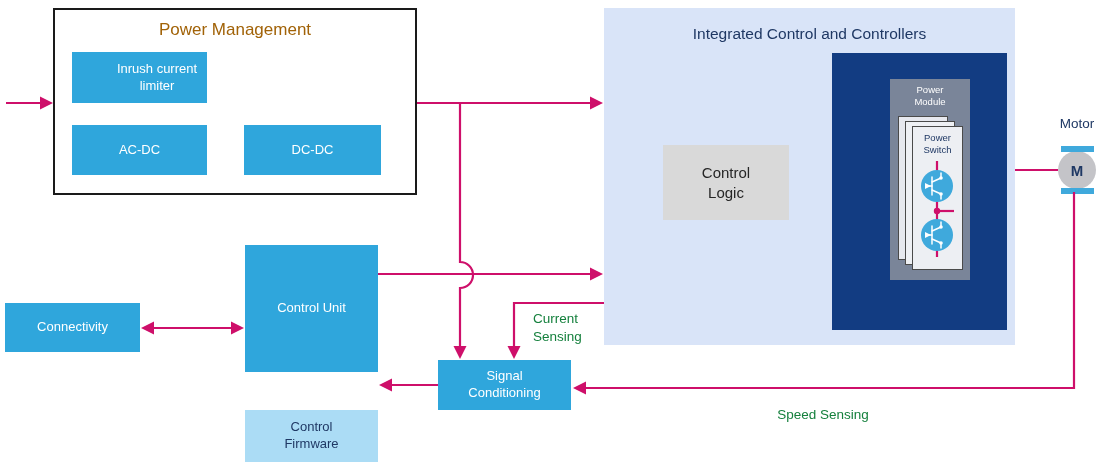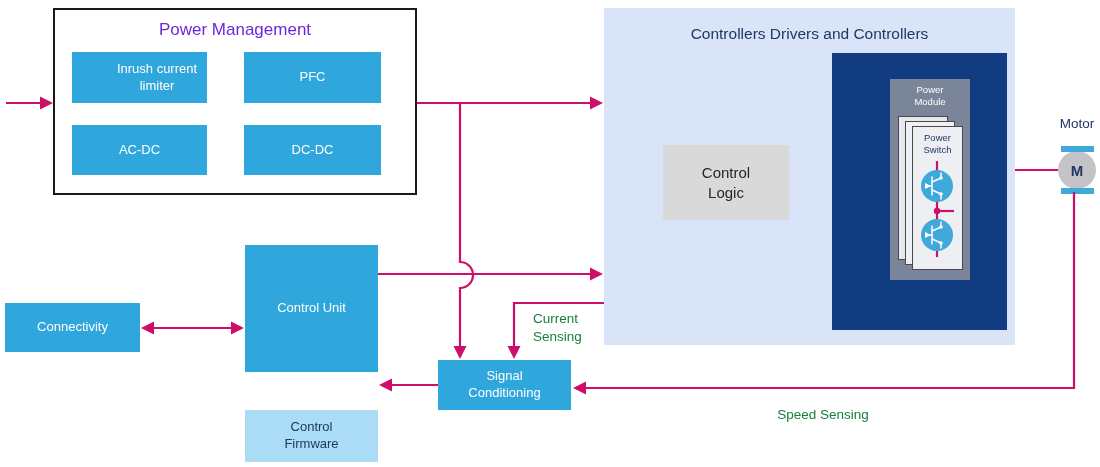--- a/index.html
+++ b/index.html
@@ -7,21 +7,21 @@
     position:relative;width:1100px;height:467px;background:#ffffff;overflow:hidden;
     font-family:"Liberation Sans", sans-serif;
   }
   .abs{position:absolute;box-sizing:border-box;}
   .prewrap{white-space:pre-line;}
   .blue-box{
     background:#2FA6DC;color:#ffffff;display:flex;align-items:center;justify-content:center;
     text-align:center;font-size:13px;line-height:1.3;padding:0 8px;
   }
   .pm-group{background:#ffffff;border:2px solid #1a1a1a;}
-  .group-title{font-size:17px;text-align:center;color:#6d28d9;}
+  .group-title{font-size:17px;text-align:center;color:#a16207;}
   .panel{background:#D9E4F8;}
   .panel-title{font-size:15.5px;text-align:center;color:#1F3864;padding-top:17px;}
   .logic-box{
     background:#D9D9D9;color:#262626;font-size:15px;line-height:1.3;
     display:flex;align-items:center;justify-content:center;text-align:center;
   }
   .navy-box{background:#123C82;}
   .module-box{background:#7A8599;}
   .module-label{color:#ffffff;font-size:9.5px;line-height:1.25;text-align:center;}
   .card{background:#EDEFF3;border:1.5px solid #4a4a4a;}
@@ -42,26 +42,25 @@
   svg{display:block;}
 </style>
 </head>
 <body>
 
 <div id="stage">
 
   <div class="abs pm-group" style="left:53px;top:8px;width:364px;height:187px;"></div>
   <div class="abs group-title" style="left:53px;top:20px;width:364px;">Power Management</div>
   <div class="abs blue-box" style="left:72px;top:52px;width:135px;height:51px;padding-left:43px;">Inrush current limiter</div>
-  <div class="abs blue-box" style="left:244px;top:52px;width:137px;height:51px;">PFC</div>
   <div class="abs blue-box" style="left:72px;top:125px;width:135px;height:50px;">AC-DC</div>
   <div class="abs blue-box" style="left:244px;top:125px;width:137px;height:50px;">DC-DC</div>
 
   <div class="abs panel" style="left:604px;top:8px;width:411px;height:337px;"></div>
-  <div class="abs panel-title" style="left:604px;top:8px;width:411px;">Controllers Drivers and Controllers</div>
+  <div class="abs panel-title" style="left:604px;top:8px;width:411px;">Integrated Control and Controllers</div>
   <div class="abs logic-box prewrap" style="left:663px;top:145px;width:126px;height:75px;">Control
 Logic</div>
 
   <div class="abs navy-box" style="left:832px;top:53px;width:175px;height:277px;"></div>
   <div class="abs module-box" style="left:890px;top:79px;width:80px;height:201px;"></div>
   <div class="abs module-label prewrap" style="left:890px;top:84px;width:80px;">Power
 Module</div>
   <div class="abs card card-back" style="left:898px;top:116px;width:50px;height:144px;"></div>
   <div class="abs card card-mid" style="left:905px;top:121px;width:50px;height:144px;"></div>
   <div class="abs card" style="left:912px;top:126px;width:51px;height:144px;"></div>

